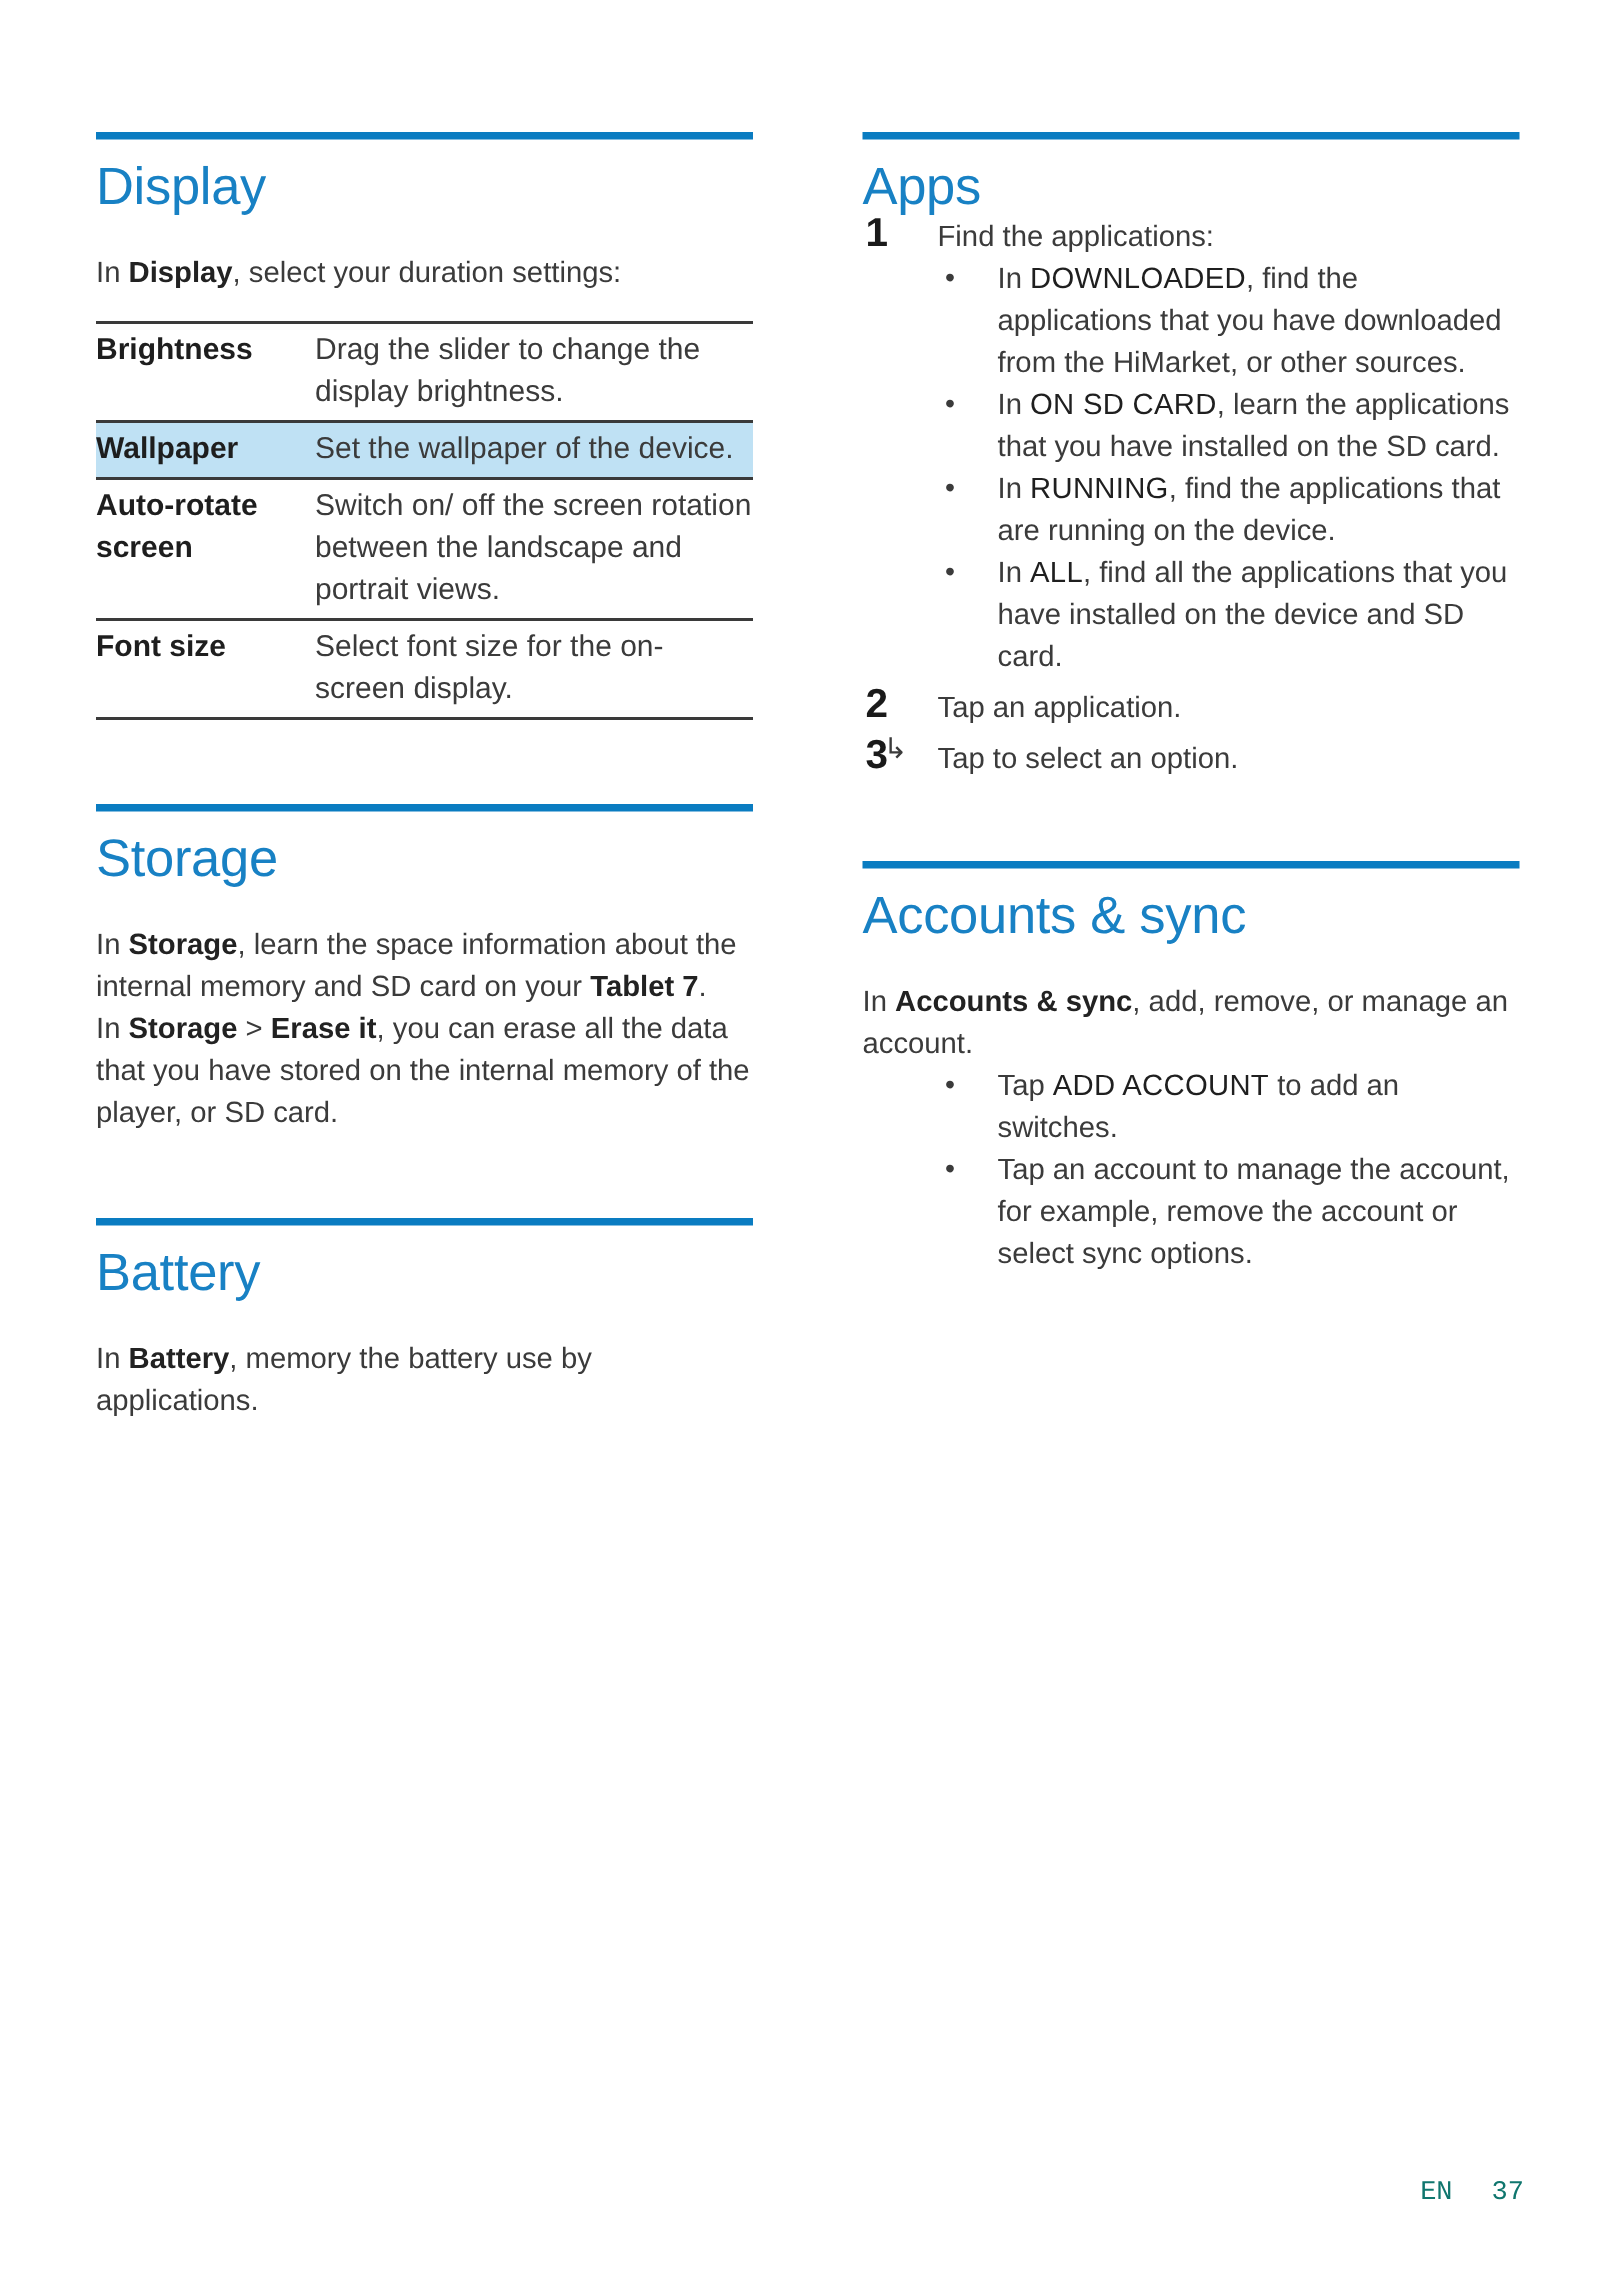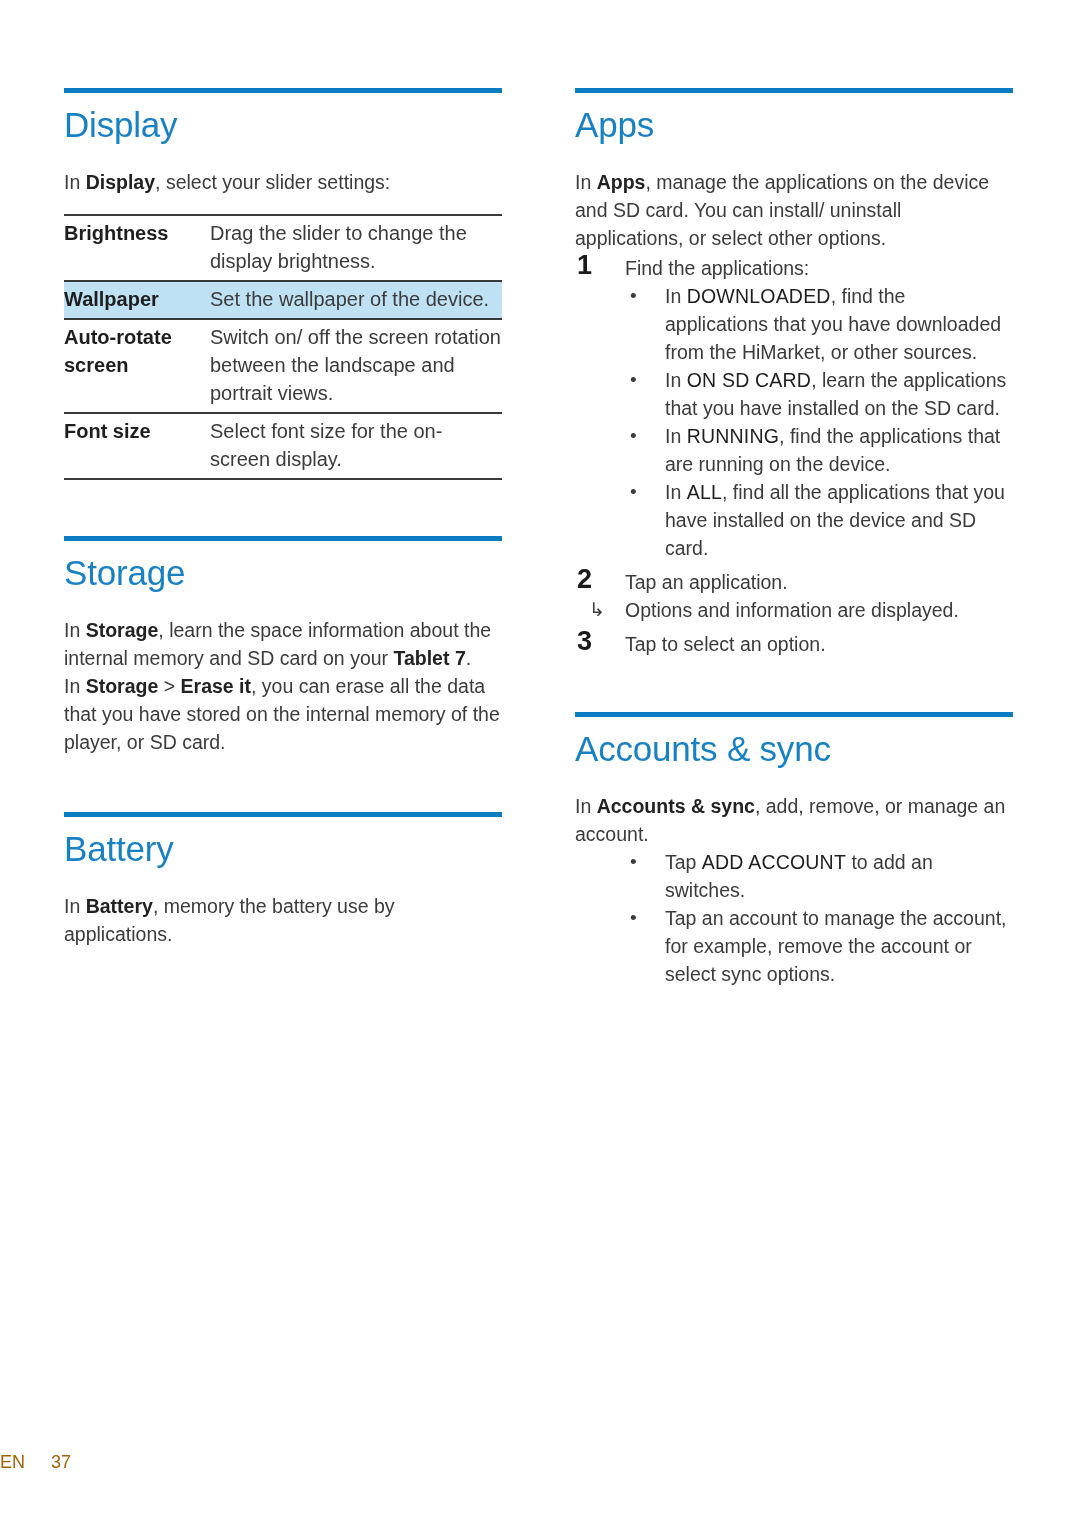--- a/index.html
+++ b/index.html
@@ -151,38 +151,39 @@
   }
   ul.bullets.indent-sm > li { padding-left: 90px; }
   ul.bullets.indent-sm > li > .dot { left: 55px; }
 
   
   .footer {
     position: absolute;
     left: 0;
     top: 1448px;
     width: 1016px;
-    text-align: left;
+    text-align: right;
     font-size: 18px;
-    color: #a16207;
+    color: #0f766e;
+    font-family: Liberation Mono, monospace;
   }
   .footer .lang { margin-right: 26px; }
 </style>
 </head>
 <body>
 
 <div class="page">
 
   <div class="col col-left">
 
     <div class="section">
       <div class="rule"></div>
       <h1 class="sec-title">Display</h1>
 
-      <p class="para first"><span>In </span><span class="bold">Display</span><span>, select your slider settings:</span></p>
+      <p class="para first"><span>In </span><span class="bold">Display</span><span>, select your duration settings:</span></p>
 
       <table class="settings">
         <tbody>
           <tr>
             <td class="term">Brightness</td>
             <td class="def">Drag the slider to change the display brightness.</td>
           </tr>
           <tr class="hl">
             <td class="term">Wallpaper</td>
             <td class="def">Set the wallpaper of the device.</td>
@@ -220,21 +221,20 @@
     </div>
 
   </div>
 
   <div class="col col-right">
 
     <div class="section">
       <div class="rule"></div>
       <h1 class="sec-title">Apps</h1>
 
-      <p class="para first"><span>In </span><span class="bold">Apps</span><span>, manage the applications on the device and SD card. You can install/ uninstall applications, or select other options.</span></p>
 
       <div class="steps">
 
         <div class="step">
           <span class="num">1</span>
           <span>Find the applications:</span>
         </div>
 
         <ul class="bullets">
           <li>
@@ -251,21 +251,20 @@
           </li>
         </ul>
 
         <div class="step" style="margin-top:6px">
           <span class="num">2</span>
           <span>Tap an application.</span>
         </div>
 
         <div class="substep" style="padding-left:50px">
           <span class="arrow" style="left:14px">↳</span>
-          <span>Options and information are displayed.</span>
         </div>
 
         <div class="step" style="margin-top:6px">
           <span class="num">3</span>
           <span>Tap to select an option.</span>
         </div>
 
       </div>
     </div>
 

